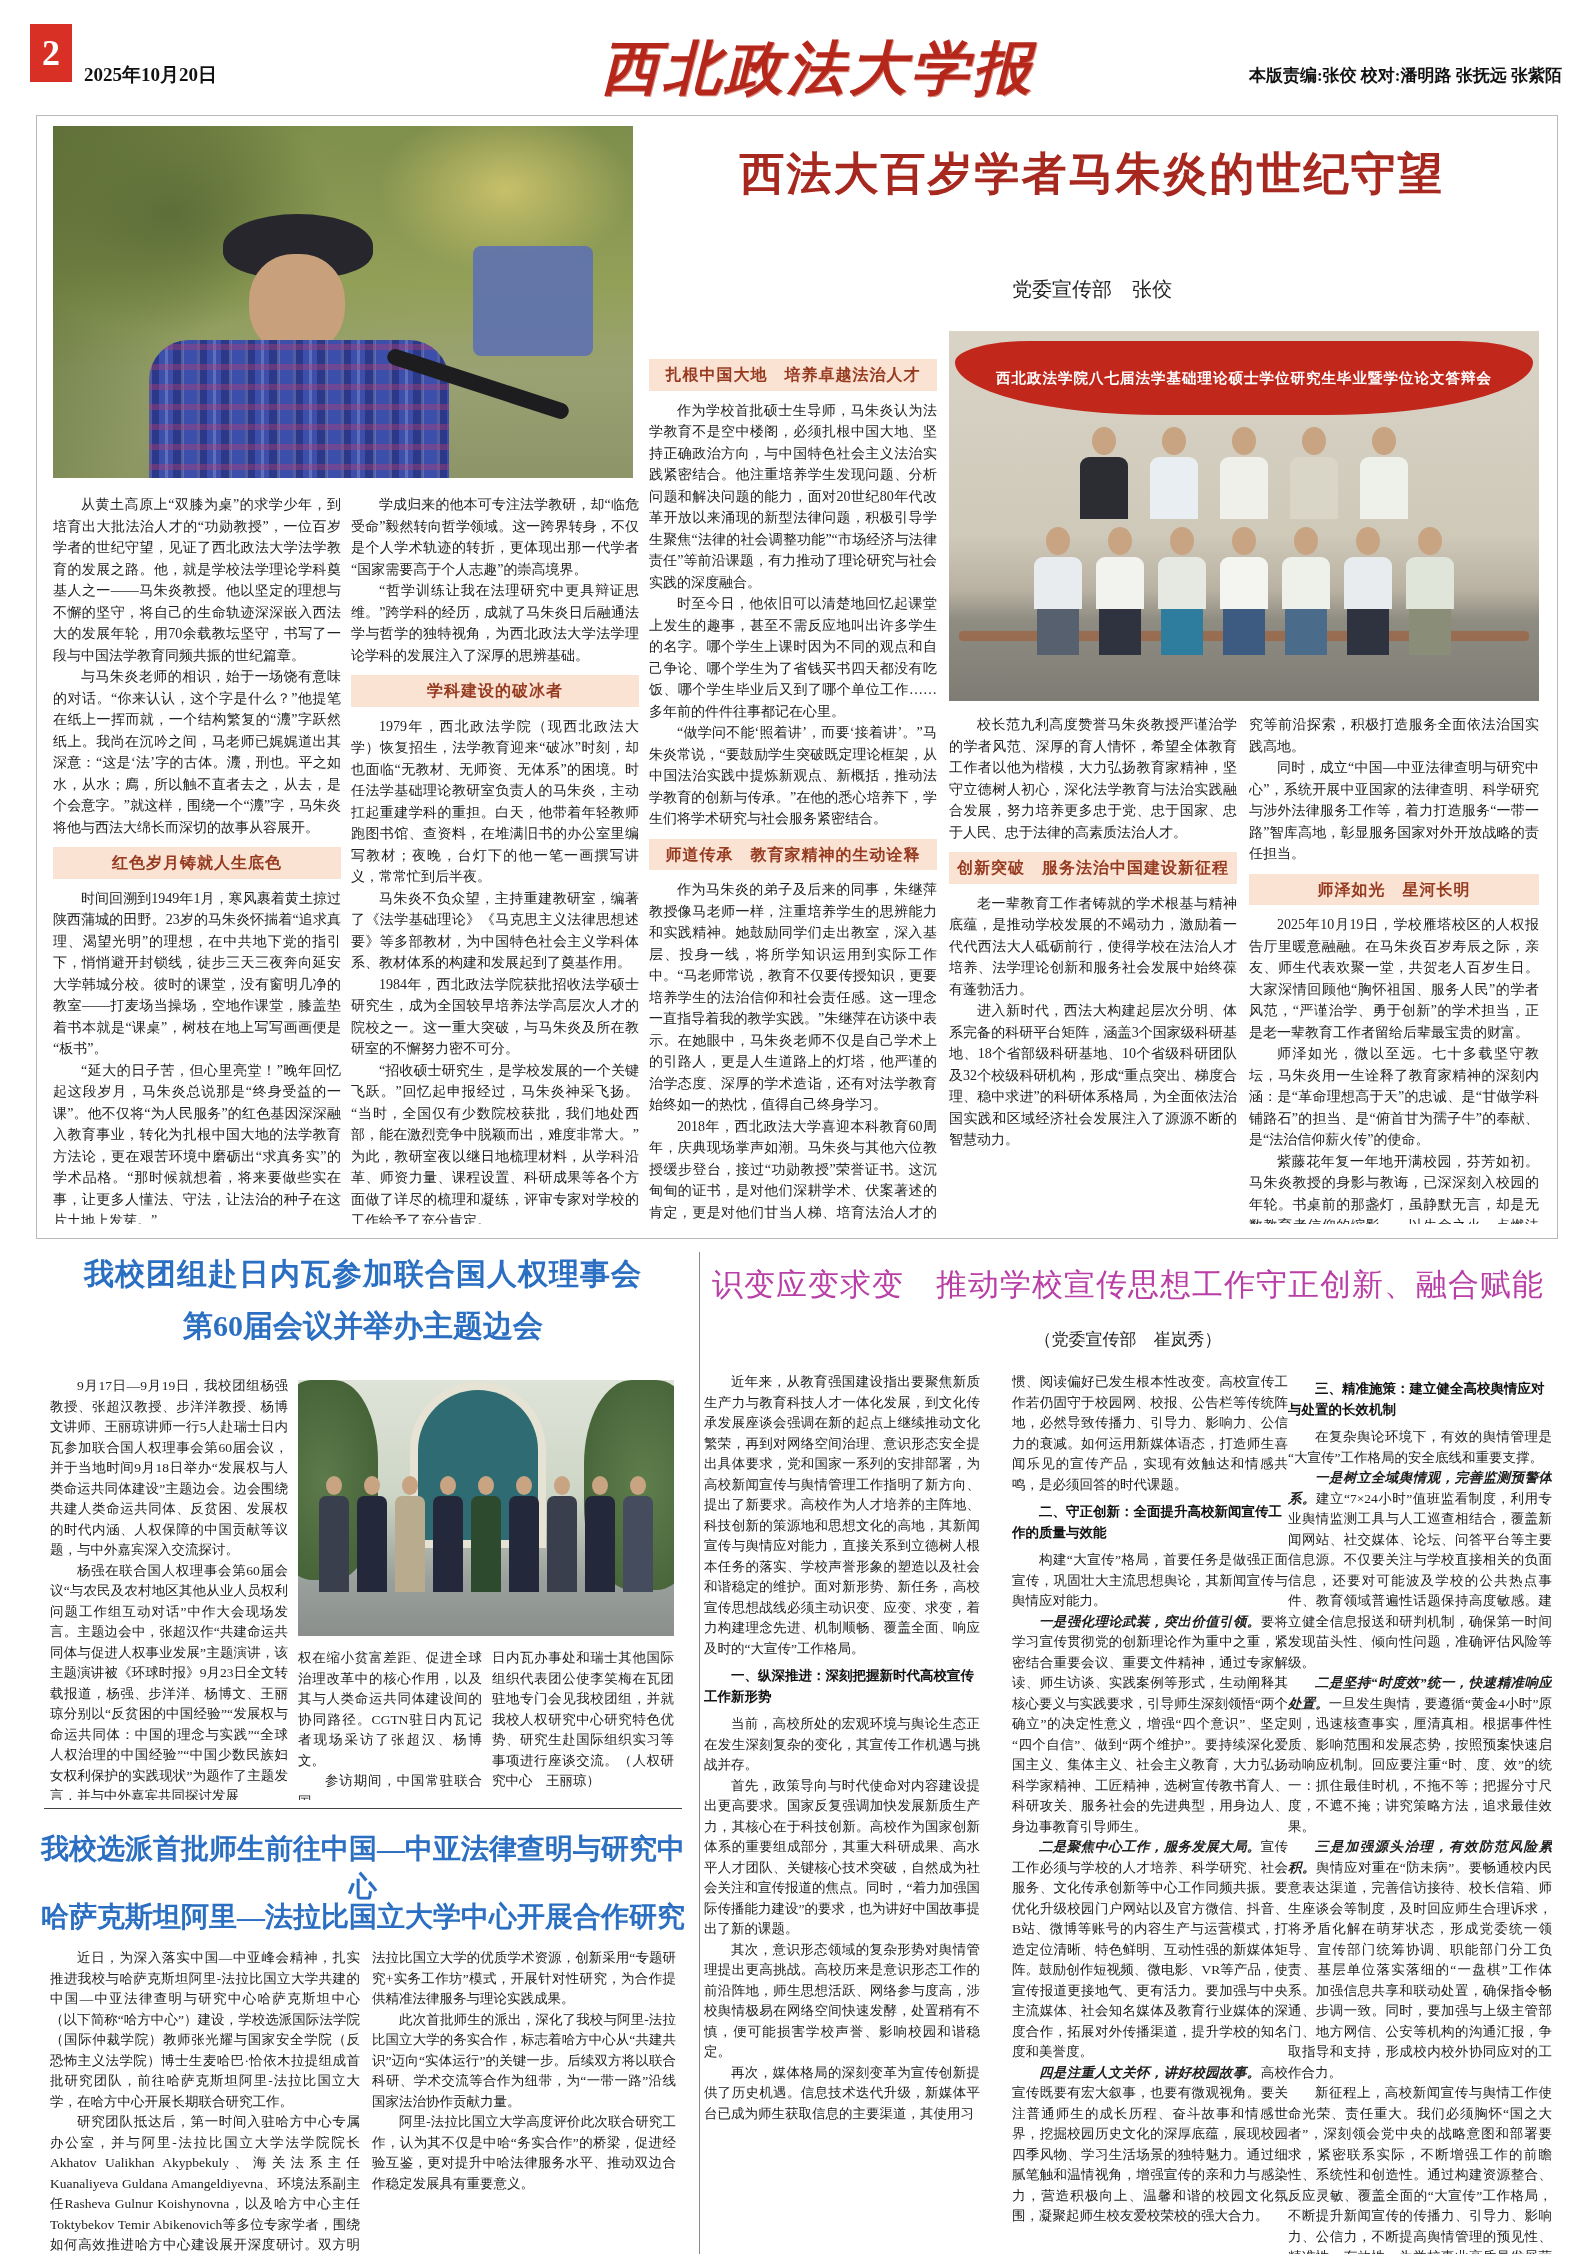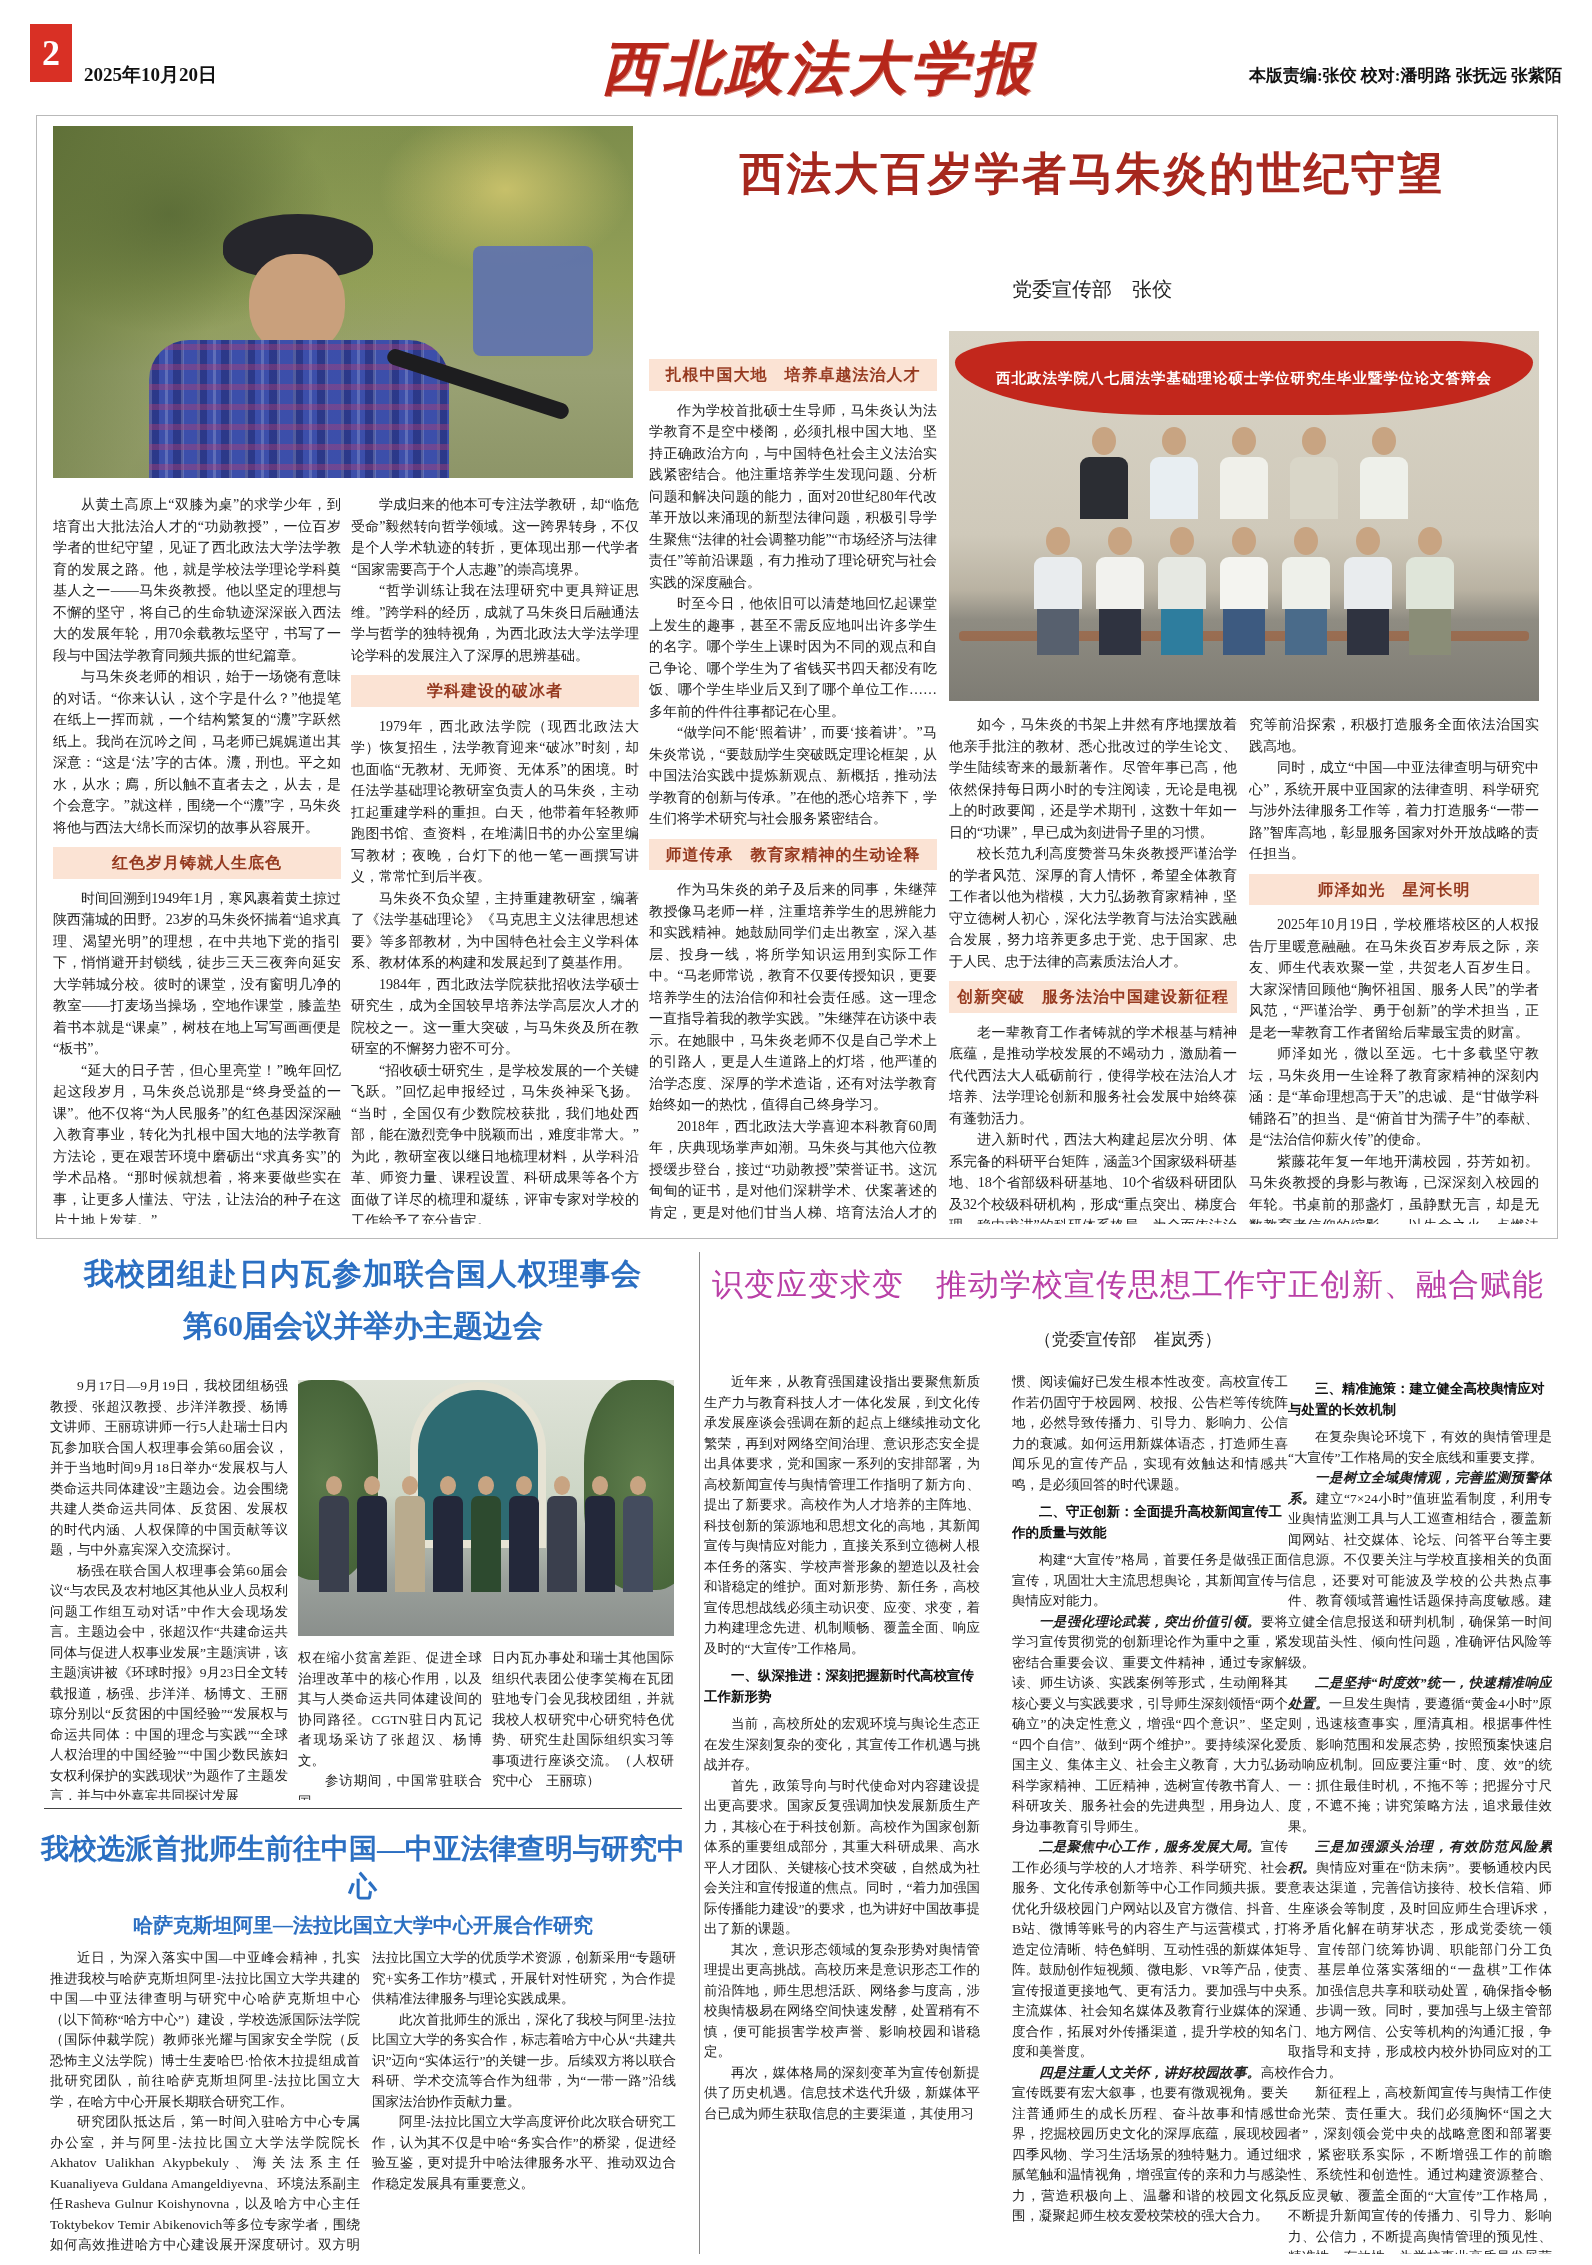--- a/index.html
+++ b/index.html
@@ -79,21 +79,21 @@
           background:linear-gradient(#dfe3d8 0%,#cdd6c6 45%,#9aa09b 78%,#8a8f8c 100%);}
   .gphoto .door{position:absolute;left:120px;top:10px;width:120px;height:150px;border-radius:60px 60px 0 0;background:#2e6b72;box-shadow:0 0 0 8px #e6e3d4;}
   .gphoto .bushL{position:absolute;left:-30px;top:0;width:110px;height:200px;background:radial-gradient(#5c7a4a,#3f5c33);border-radius:40%;}
   .gphoto .bushR{position:absolute;right:-30px;top:0;width:120px;height:210px;background:radial-gradient(#5f7e4c,#415e35);border-radius:40%;}
   .grow{position:absolute;left:0;right:0;top:96px;display:flex;justify-content:center;gap:8px;}
   .gp{display:block;}
   .gp .hd{display:block;width:16px;height:19px;border-radius:50%;background:#c8a482;margin:0 auto 1px;}
   .gp .tor{display:block;width:30px;height:96px;border-radius:7px 7px 0 0;background:var(--c,#23283a);}
   .divider{position:absolute;left:8px;right:8px;top:560px;border:none;border-top:1.5px solid #444;margin:0;}
   .kt1{position:absolute;left:0;right:0;top:582px;font-size:28px;}
-  .kt2{position:absolute;left:0;right:0;top:664px;font-size:20px;}
+  .kt2{position:absolute;left:0;right:0;top:650px;font-size:28px;}
   .kcol{position:absolute;overflow:hidden;font-size:13.5px;line-height:20.5px;}
   .ka{left:14px;top:700px;width:310px;height:306px;}
   .kb{left:336px;top:700px;width:304px;height:306px;}
 
   .vrule{position:absolute;left:699px;top:1252px;width:1px;height:1002px;background:#8a8a8a;}
 
   
   .br-block{position:absolute;left:700px;top:1248px;width:856px;height:1012px;}
   .mtitle{margin:0;position:absolute;left:0;right:0;top:16px;text-align:center;font-size:31px;font-weight:normal;color:#b93fa6;letter-spacing:1px;}
   .mbyline{position:absolute;left:0;right:0;top:80px;text-align:center;font-size:17px;color:#222;}
@@ -208,21 +208,20 @@
     <div class="lcol c3">
         <div class="sec-head">扎根中国大地　培养卓越法治人才</div>
         <p class="para">作为学校首批硕士生导师，马朱炎认为法学教育不是空中楼阁，必须扎根中国大地、坚持正确政治方向，与中国特色社会主义法治实践紧密结合。他注重培养学生发现问题、分析问题和解决问题的能力，面对20世纪80年代改革开放以来涌现的新型法律问题，积极引导学生聚焦“法律的社会调整功能”“市场经济与法律责任”等前沿课题，有力推动了理论研究与社会实践的深度融合。</p>
         <p class="para">时至今日，他依旧可以清楚地回忆起课堂上发生的趣事，甚至不需反应地叫出许多学生的名字。哪个学生上课时因为不同的观点和自己争论、哪个学生为了省钱买书四天都没有吃饭、哪个学生毕业后又到了哪个单位工作……多年前的件件往事都记在心里。</p>
         <p class="para">“做学问不能‘照着讲’，而要‘接着讲’。”马朱炎常说，“要鼓励学生突破既定理论框架，从中国法治实践中提炼新观点、新概括，推动法学教育的创新与传承。”在他的悉心培养下，学生们将学术研究与社会服务紧密结合。</p>
         <div class="sec-head">师道传承　教育家精神的生动诠释</div>
         <p class="para">作为马朱炎的弟子及后来的同事，朱继萍教授像马老师一样，注重培养学生的思辨能力和实践精神。她鼓励同学们走出教室，深入基层、投身一线，将所学知识运用到实际工作中。“马老师常说，教育不仅要传授知识，更要培养学生的法治信仰和社会责任感。这一理念一直指导着我的教学实践。”朱继萍在访谈中表示。在她眼中，马朱炎老师不仅是自己学术上的引路人，更是人生道路上的灯塔，他严谨的治学态度、深厚的学术造诣，还有对法学教育始终如一的热忱，值得自己终身学习。</p>
         <p class="para">2018年，西北政法大学喜迎本科教育60周年，庆典现场掌声如潮。马朱炎与其他六位教授缓步登台，接过“功勋教授”荣誉证书。这沉甸甸的证书，是对他们深耕学术、伏案著述的肯定，更是对他们甘当人梯、培育法治人才的礼赞，为后辈学人树起了鲜活的榜样。</p>
       </div>
     <div class="lcol c4">
-        <p class="para">如今，马朱炎的书架上井然有序地摆放着他亲手批注的教材、悉心批改过的学生论文、学生陆续寄来的最新著作。尽管年事已高，他依然保持每日两小时的专注阅读，无论是电视上的时政要闻，还是学术期刊，这数十年如一日的“功课”，早已成为刻进骨子里的习惯。</p>
         <p class="para">校长范九利高度赞誉马朱炎教授严谨治学的学者风范、深厚的育人情怀，希望全体教育工作者以他为楷模，大力弘扬教育家精神，坚守立德树人初心，深化法学教育与法治实践融合发展，努力培养更多忠于党、忠于国家、忠于人民、忠于法律的高素质法治人才。</p>
         <div class="sec-head">创新突破　服务法治中国建设新征程</div>
         <p class="para">老一辈教育工作者铸就的学术根基与精神底蕴，是推动学校发展的不竭动力，激励着一代代西法大人砥砺前行，使得学校在法治人才培养、法学理论创新和服务社会发展中始终葆有蓬勃活力。</p>
         <p class="para">进入新时代，西法大构建起层次分明、体系完备的科研平台矩阵，涵盖3个国家级科研基地、18个省部级科研基地、10个省级科研团队及32个校级科研机构，形成“重点突出、梯度合理、稳中求进”的科研体系格局，为全面依法治国实践和区域经济社会发展注入了源源不断的智慧动力。</p>
       </div>
     <div class="lcol c5">
         <p class="para noind">究等前沿探索，积极打造服务全面依法治国实践高地。</p>
         <p class="para">同时，成立“中国—中亚法律查明与研究中心”，系统开展中亚国家的法律查明、科学研究与涉外法律服务工作等，着力打造服务“一带一路”智库高地，彰显服务国家对外开放战略的责任担当。</p>
         <div class="sec-head">师泽如光　星河长明</div>
         <p class="para">2025年10月19日，学校雁塔校区的人权报告厅里暖意融融。在马朱炎百岁寿辰之际，亲友、师生代表欢聚一堂，共贺老人百岁生日。大家深情回顾他“胸怀祖国、服务人民”的学者风范，“严谨治学、勇于创新”的学术担当，正是老一辈教育工作者留给后辈最宝贵的财富。</p>

